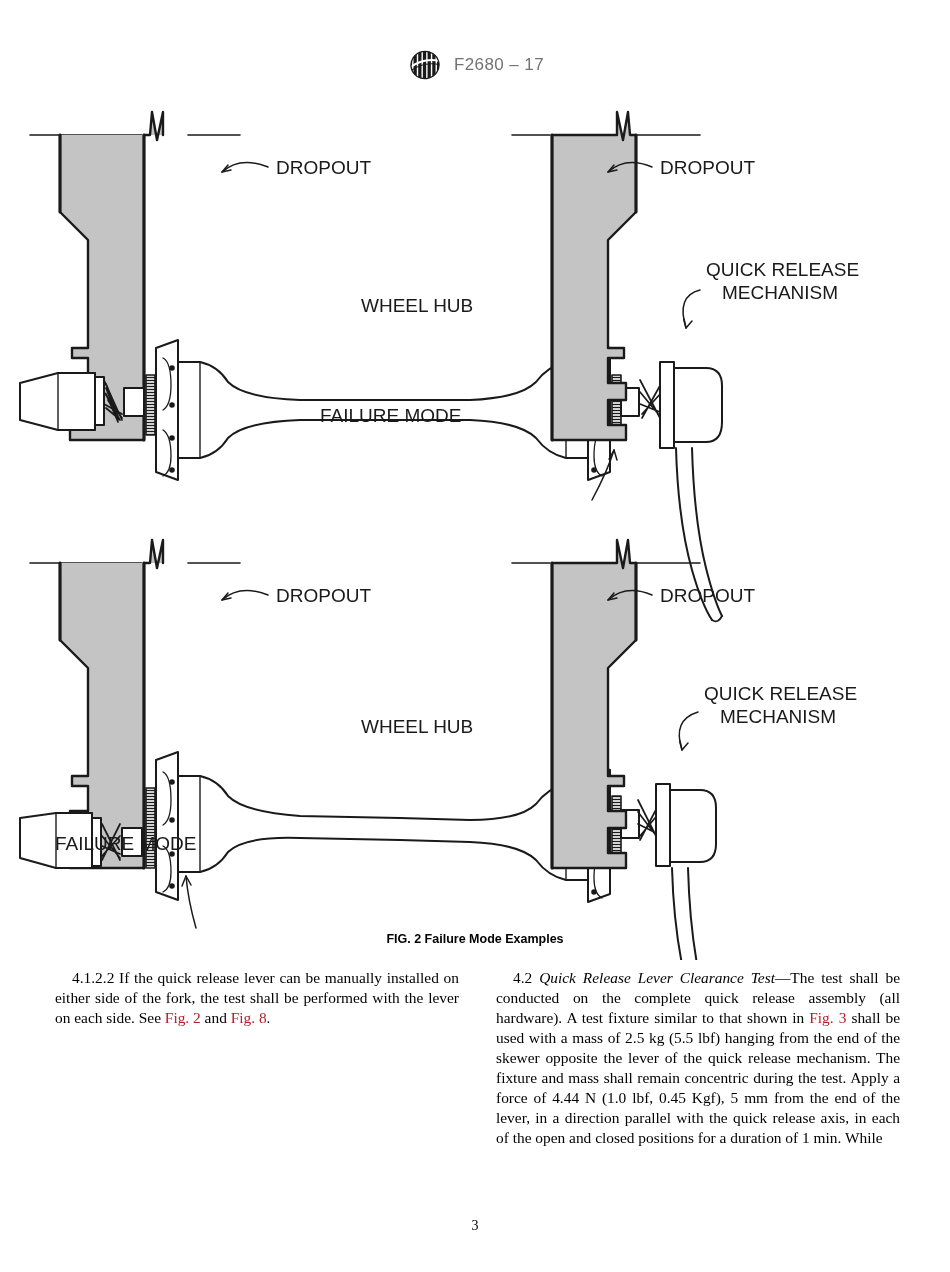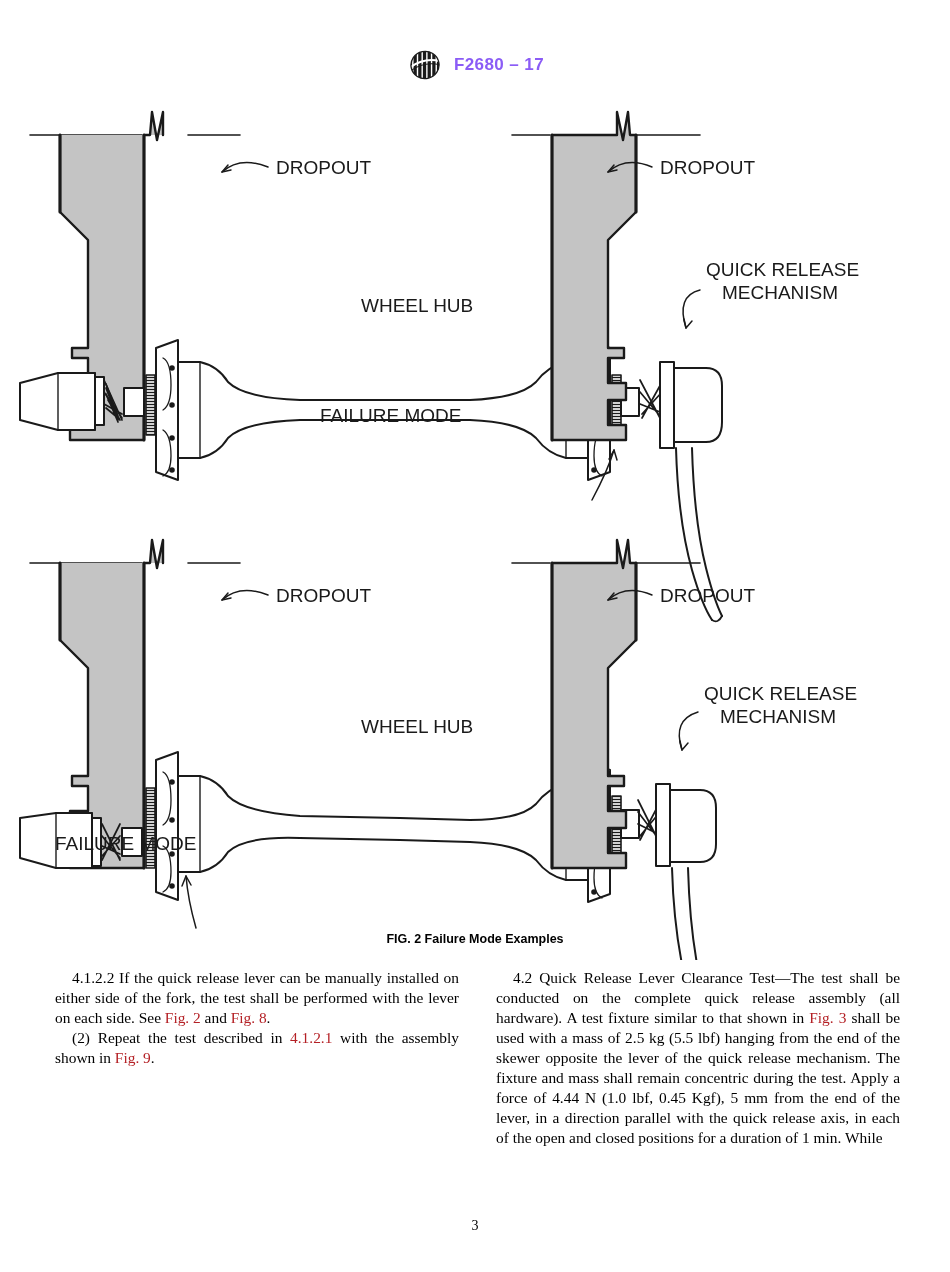--- a/index.html
+++ b/index.html
@@ -28,24 +28,24 @@
     justify-content: center;
     gap: 10px;
   }
   .astm-logo {
     width: 38px;
     height: 30px;
     display: block;
   }
   .header-title {
     font-family: "Liberation Sans", "DejaVu Sans", sans-serif;
-    font-weight: bold;
+    font-weight: normal;
     font-size: 17px;
     letter-spacing: 0.4px;
-    color: #8b5cf6;
+    color: #737373;
     white-space: nowrap;
   }
 
   
   .figure-block {
     position: absolute;
     left: 0;
     top: 100px;
     width: 950px;
     height: 860px;
@@ -79,21 +79,21 @@
   .para {
     font-size: 15.4px;
     line-height: 1.3;
     text-align: justify;
     text-justify: inter-word;
     margin: 0 0 0 0;
     hyphens: manual;
   }
   .para .indent { display: inline-block; width: 17px; }
   .ref { color: #b42025; }
-  .ital { }
+  .ital { font-style: italic; }
 
   .page-number {
     position: absolute;
     top: 1218px;
     left: 0;
     width: 950px;
     text-align: center;
     font-size: 14px;
     color: #000000;
   }
@@ -444,20 +444,19 @@
       <text x="55" y="750">FAILURE MODE</text>
     </g>
   </svg>
 </div>
 
 <div class="fig-caption">FIG. 2 Failure Mode Examples</div>
 
 <div class="columns">
   <div class="col">
     <p class="para"><span class="indent"></span><span>4.1.2.2</span><span>  If the quick release lever can be manually installed on either side of the fork, the test shall be performed with the lever on each side. See </span><span class="ref">Fig. 2</span><span> and </span><span class="ref">Fig. 8</span><span>.</span></p>
-    <p class="para"><span class="indent"></span><span class="ital">(2)</span><span> Repeat the test described in </span><span class="ref">4.1.2.1</span><span> with the assembly shown in </span><span class="ref">Fig. 9</span><span>.</span></p>
   </div>
   <div class="col">
     <p class="para"><span class="indent"></span><span>4.2</span><span>  </span><span class="ital">Quick Release Lever Clearance Test</span><span>—The test shall be conducted on the complete quick release assembly (all hardware). A test fixture similar to that shown in </span><span class="ref">Fig. 3</span><span> shall be used with a mass of 2.5 kg (5.5 lbf) hanging from the end of the skewer opposite the lever of the quick release mechanism. The fixture and mass shall remain concentric during the test. Apply a force of 4.44 N (1.0 lbf, 0.45 Kgf), 5 mm from the end of the lever, in a direction parallel with the quick release axis, in each of the open and closed positions for a duration of 1 min. While</span></p>
   </div>
 </div>
 
 <div class="page-number">3</div>
 
 </body></html>

